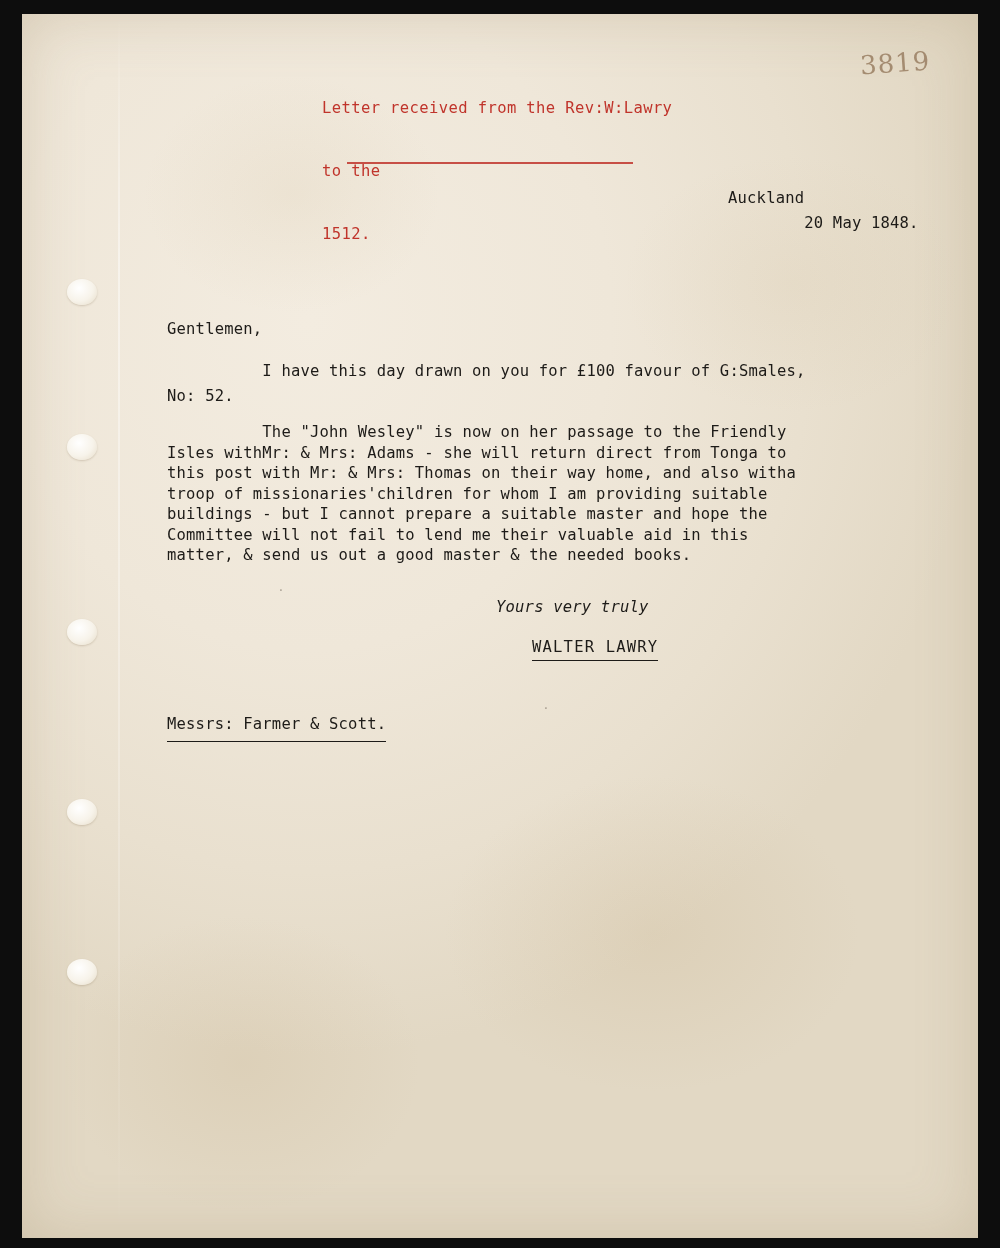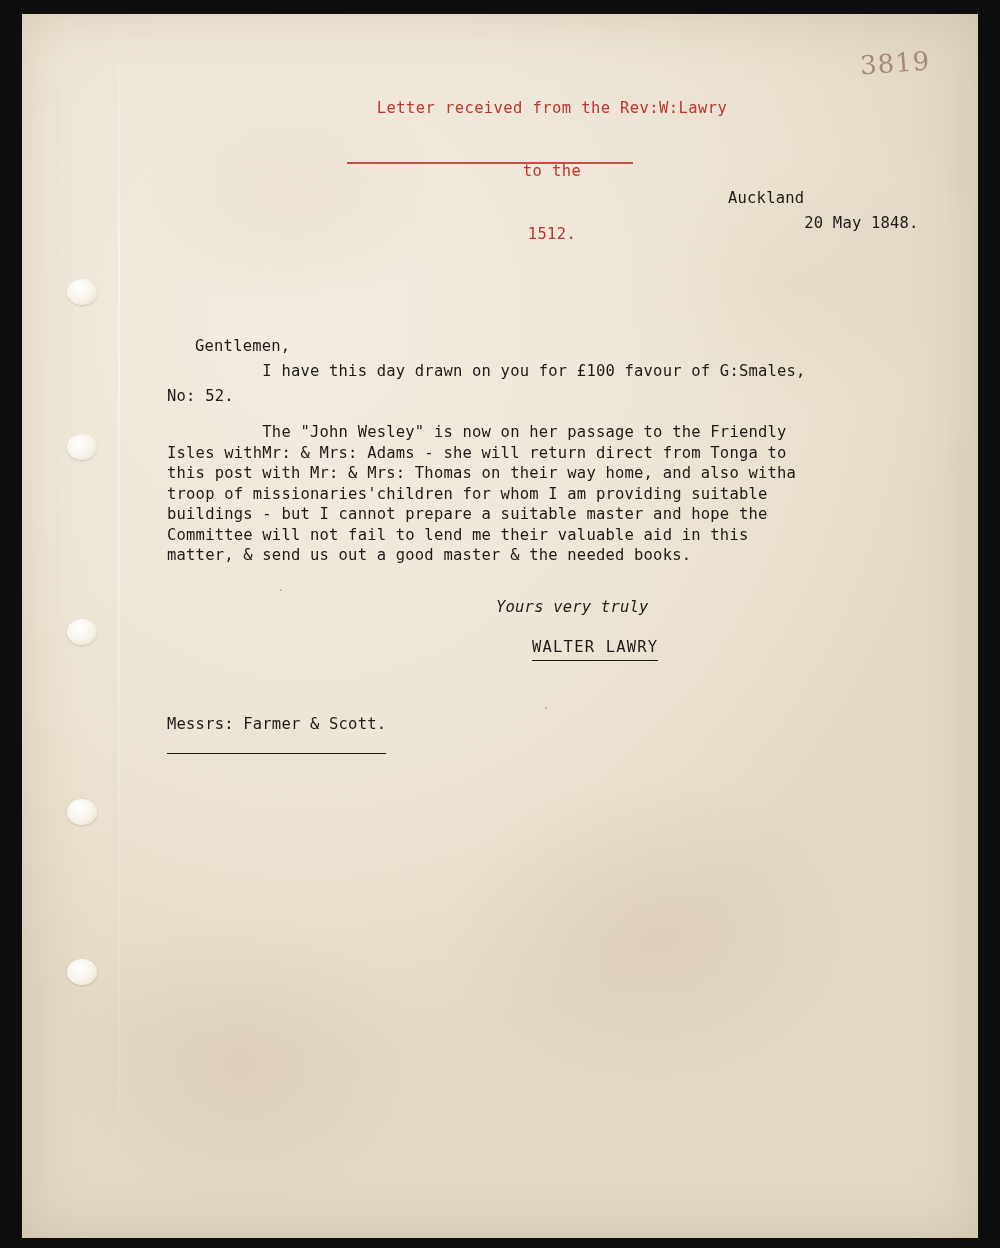--- a/index.html
+++ b/index.html
@@ -61,21 +61,21 @@
   .h3 { top: 605px; }
   .h4 { top: 785px; }
   .h5 { top: 945px; }
 
   
   .stamp {
     position: absolute;
     left: 300px;
     top: 42px;
     width: 460px;
-    text-align: center;
+    text-align: left;
     color: #c0342b;
     font-size: 15.5px;
     line-height: 21px;
     letter-spacing: 0.4px;
     white-space: pre;
   }
   .stamp-rule {
     position: absolute;
     left: 325px;
     top: 148px;
@@ -106,36 +106,36 @@
     letter-spacing: 0.2px;
     white-space: pre;
     position: absolute;
   }
 
   .place-date {
     left: 706px;
     top: 172px;
     line-height: 25px;
   }
-  .salutation { left: 145px; top: 322px; margin-left: 28px; }
+  .salutation { left: 145px; top: 305px; }
   .para1 { left: 145px; top: 345px; line-height: 25px; }
   .para2 { left: 145px; top: 408px; }
   .closing { left: 474px; top: 583px; font-style: italic; }
   .signature {
     left: 510px;
     top: 623px;
     border-bottom: 1.6px solid #1d1b18;
     padding-bottom: 2px;
     letter-spacing: 1.2px;
   }
   .addressee {
     left: 145px;
     top: 700px;
     border-bottom: 1.6px solid #1d1b18;
-    padding-bottom: 18px;
+    padding-bottom: 6px;
   }
 
   .faint-mark {
     position: absolute;
     color: rgba(60,50,40,0.35);
     font-size: 13px;
   }
   .fm1 { left: 255px; top: 565px; }
   .fm2 { left: 520px; top: 683px; }
 </style>

